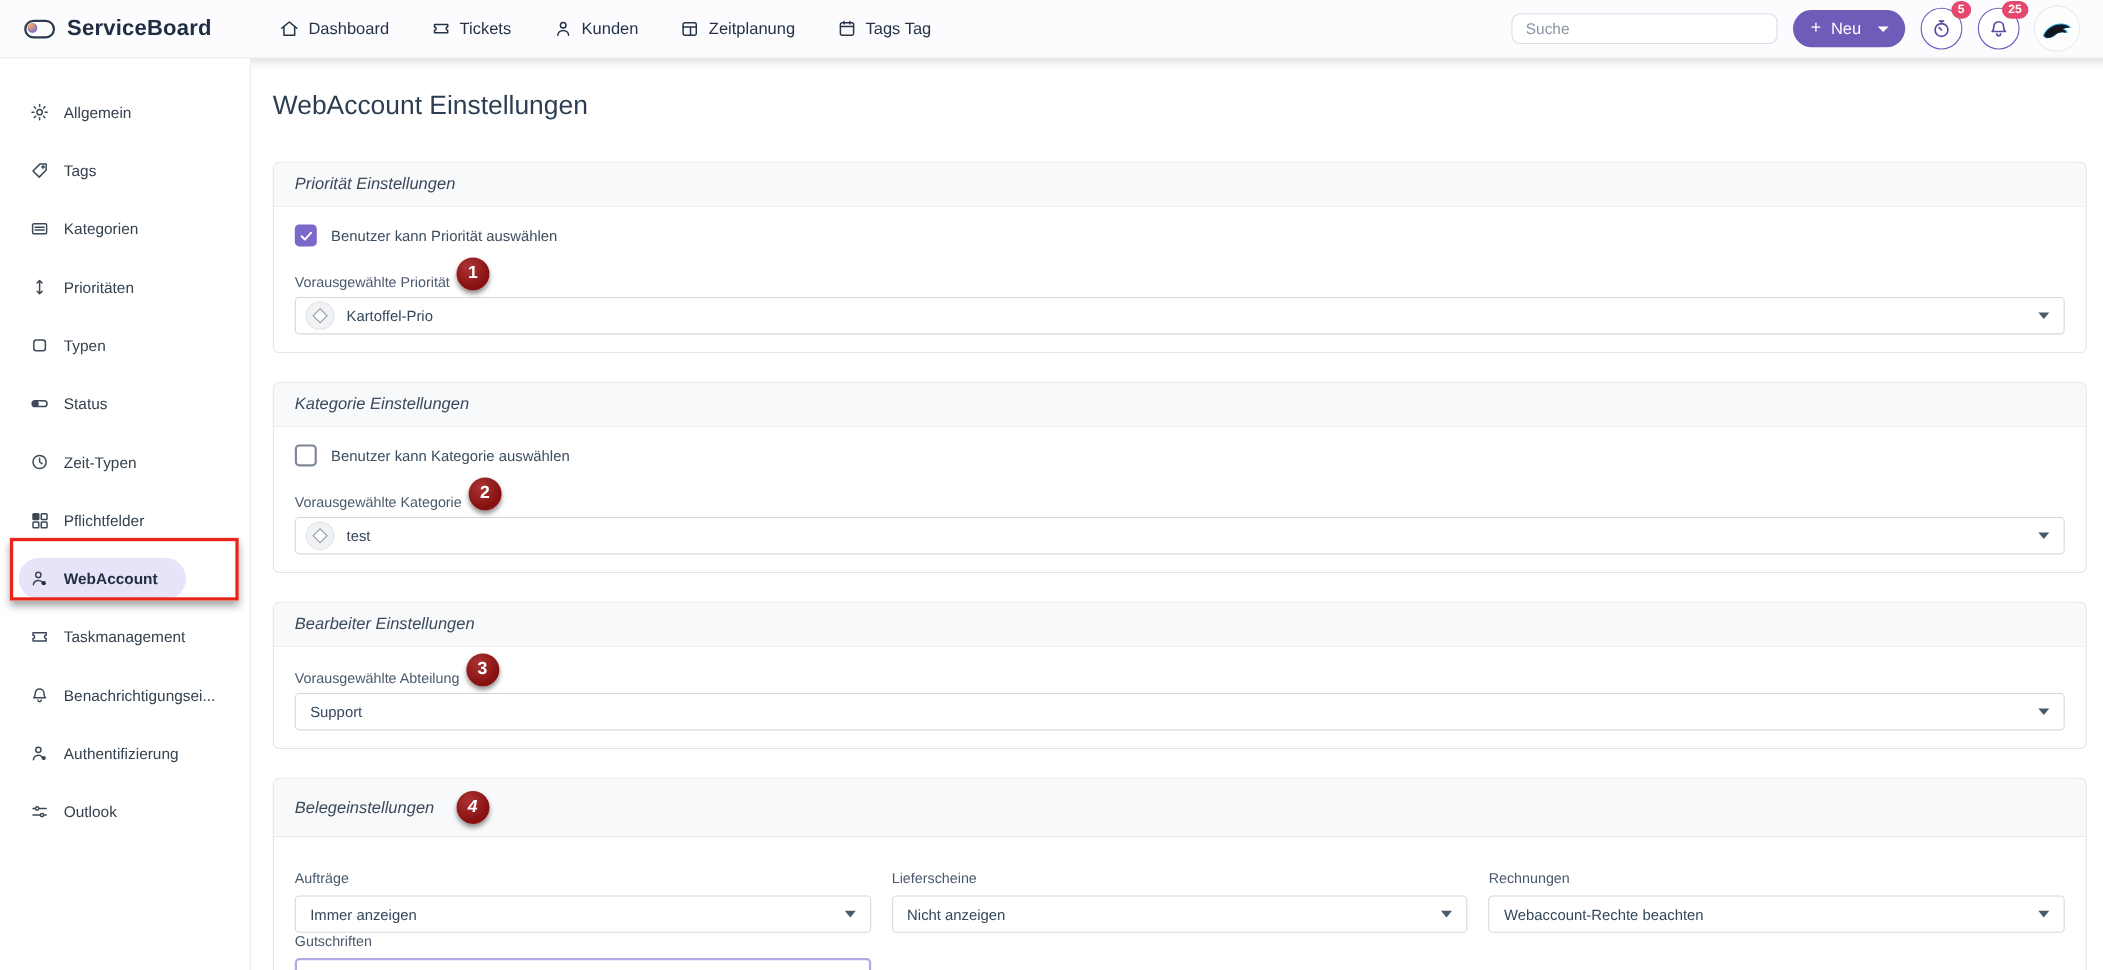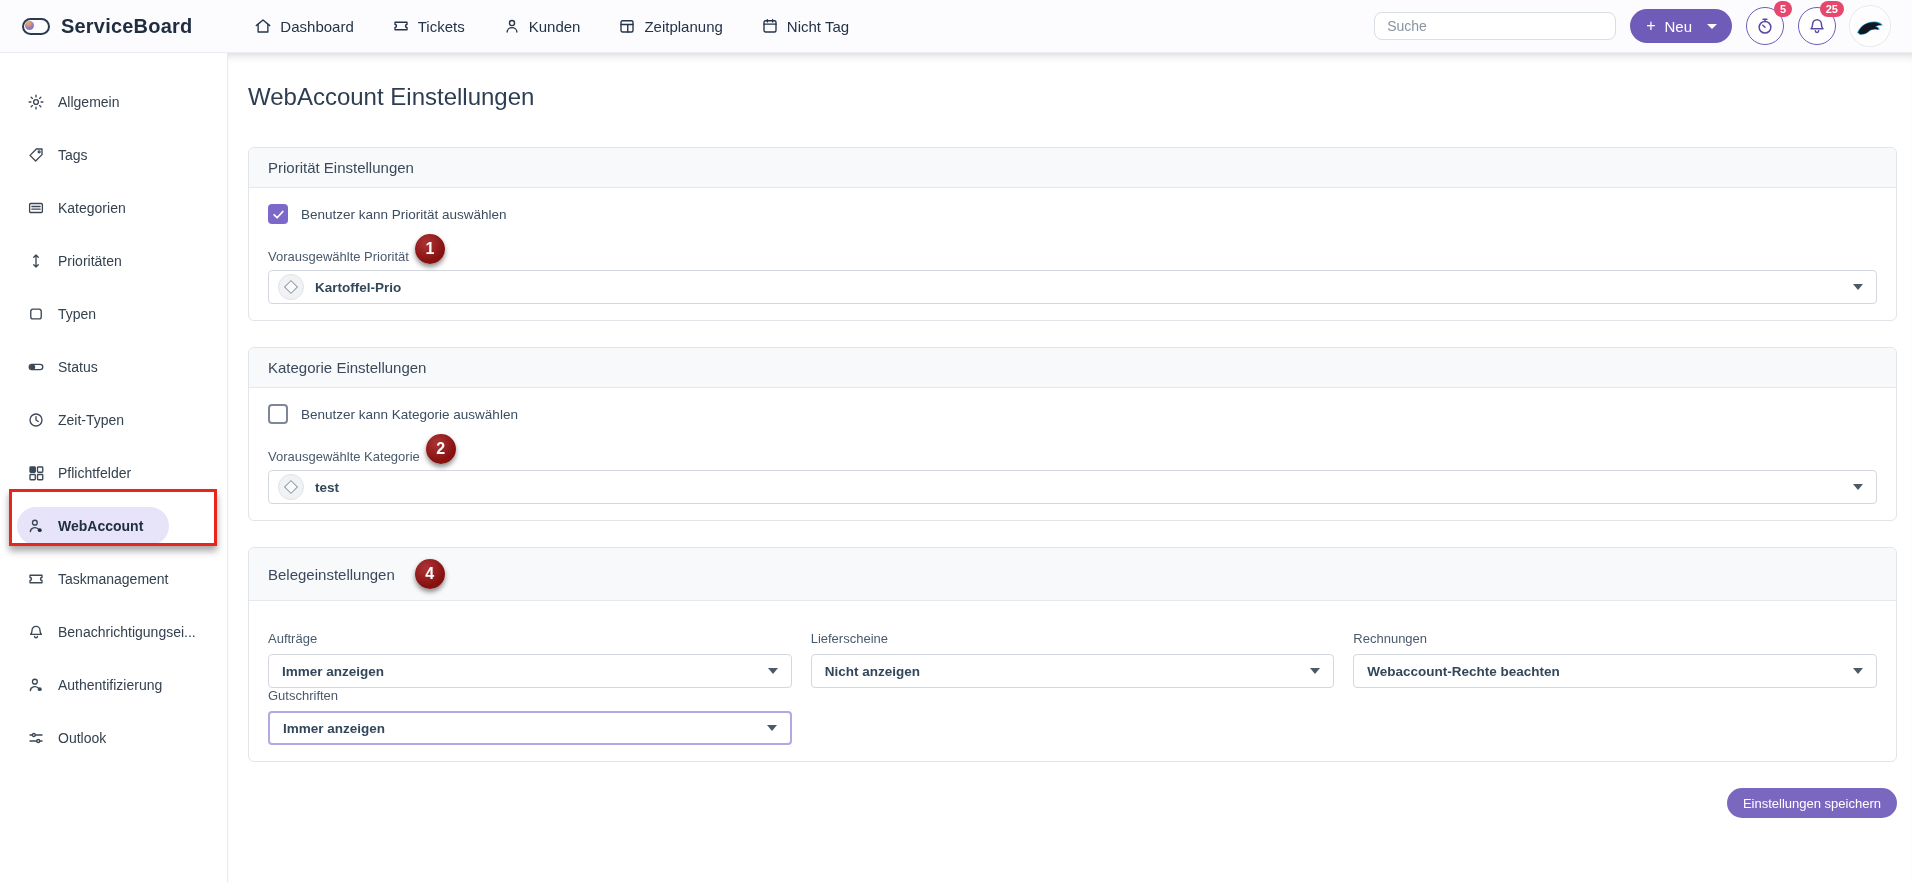--- a/index.html
+++ b/index.html
@@ -71,21 +71,21 @@
     border: 3px solid #e8251d; box-shadow: 0 5px 7px rgba(0,0,0,.35); pointer-events: none; z-index: 3;
   }
 
   
   .main { flex: 1; background: #fff; padding: 24px 15px 0 20px; box-shadow: inset 0 9px 9px -7px rgba(60,65,75,.22); overflow: hidden; }
   .page-title { font-size: 24px; color: #2d3e53; font-weight: 400; margin: 6px 0 36px 0; }
 
   .card { border: 1px solid #e1e5ea; border-radius: 6px; background: #fff; margin-bottom: 26px; }
   .card-header {
     background: #f8f9fa; border-bottom: 1px solid #e5e8ec; border-radius: 6px 6px 0 0;
-    padding: 11px 19px; font-size: 15px; color: #3a4a5c; display: flex; align-items: center;
+    padding: 11px 19px; font-size: 15px; color: #3a4a5c; display: flex; align-items: center; font-style: italic;
   }
   .card-body { padding: 16px 19px 16px; }
 
   .check-row { display: flex; align-items: center; gap: 13px; margin-bottom: 4px; }
   .checkbox {
     width: 20px; height: 20px; border-radius: 4px; cursor: pointer; flex: none;
     display: flex; align-items: center; justify-content: center;
   }
   .checkbox.checked { background: #7b68c8; }
   .checkbox.unchecked { background: #fff; border: 2px solid #7d8795; }
@@ -98,21 +98,21 @@
     width: 30px; height: 30px; border-radius: 50%; flex: none;
     background: radial-gradient(circle at 38% 30%, #a63030 10%, #871111 65%);
     color: #fff; font-size: 16px; font-weight: bold;
     display: flex; align-items: center; justify-content: center;
     box-shadow: 0 3px 5px rgba(0,0,0,.45); margin-left: 6px;
   }
   .raise { transform: translateY(-12px); margin-bottom: -12px; }
 
   .select {
     height: 34px; border: 1px solid #d3d8df; border-radius: 4px; background: #fff;
-    display: flex; align-items: center; padding: 0 13px; gap: 11px; cursor: pointer; font-weight: bold;
+    display: flex; align-items: center; padding: 0 13px; gap: 11px; cursor: pointer;
   }
   .select-value { font-size: 13.5px; color: #33475b; }
   .select-caret {
     margin-left: auto; width: 0; height: 0;
     border-left: 5px solid transparent; border-right: 5px solid transparent; border-top: 6px solid #4c5a68;
   }
   .diamond-circle {
     width: 26px; height: 26px; border-radius: 50%; background: #f1f2f4; border: 1px solid #e0e3e8;
     display: flex; align-items: center; justify-content: center; flex: none; margin-left: -4px;
   }
@@ -165,21 +165,21 @@
           <rect x="4" y="5" width="16" height="15" rx="2"></rect>
           <path d="M4 10h16M13 10v10"></path>
         </svg>
       <span>Zeitplanung</span>
     </div>
     <div class="topnav-item">
       <svg class="ic" width="18" height="18" viewBox="0 0 24 24">
           <rect x="4" y="5" width="16" height="15" rx="2"></rect>
           <path d="M4 9.5h16M8.5 3.5v3M15.5 3.5v3"></path>
         </svg>
-      <span>Nicht Tag</span>
+      <span>Tags Tag</span>
     </div>
   </nav>
 
   <div class="topbar-right">
     <input class="search-box" type="text" placeholder="Suche" style="">
     <button class="neu-btn">
       <span class="neu-plus">+</span>
       <span>Neu</span>
       <span class="neu-caret"></span>
     </button>
@@ -357,20 +357,35 @@
         <div class="select">
           <span class="diamond-circle">
               <span class="diamond"></span>
             </span>
           <span class="select-value">test</span>
           <span class="select-caret"></span>
         </div>
       </div>
     </section>
 
+    <section class="card">
+      <div class="card-header">
+        <span>Bearbeiter Einstellungen</span>
+      </div>
+      <div class="card-body">
+        <div class="field-label-row" style="margin-top:2px;">
+          <span class="field-label">Vorausgewählte Abteilung</span>
+          <span class="num-badge raise">3</span>
+        </div>
+        <div class="select">
+          <span class="select-value">Support</span>
+          <span class="select-caret"></span>
+        </div>
+      </div>
+    </section>
 
     <section class="card">
       <div class="card-header">
         <span>Belegeinstellungen</span>
         <span class="num-badge" style="margin-left:20px;">4</span>
       </div>
       <div class="card-body">
         <div class="doc-grid">
           <div>
             <span class="field-label">Aufträge</span>

